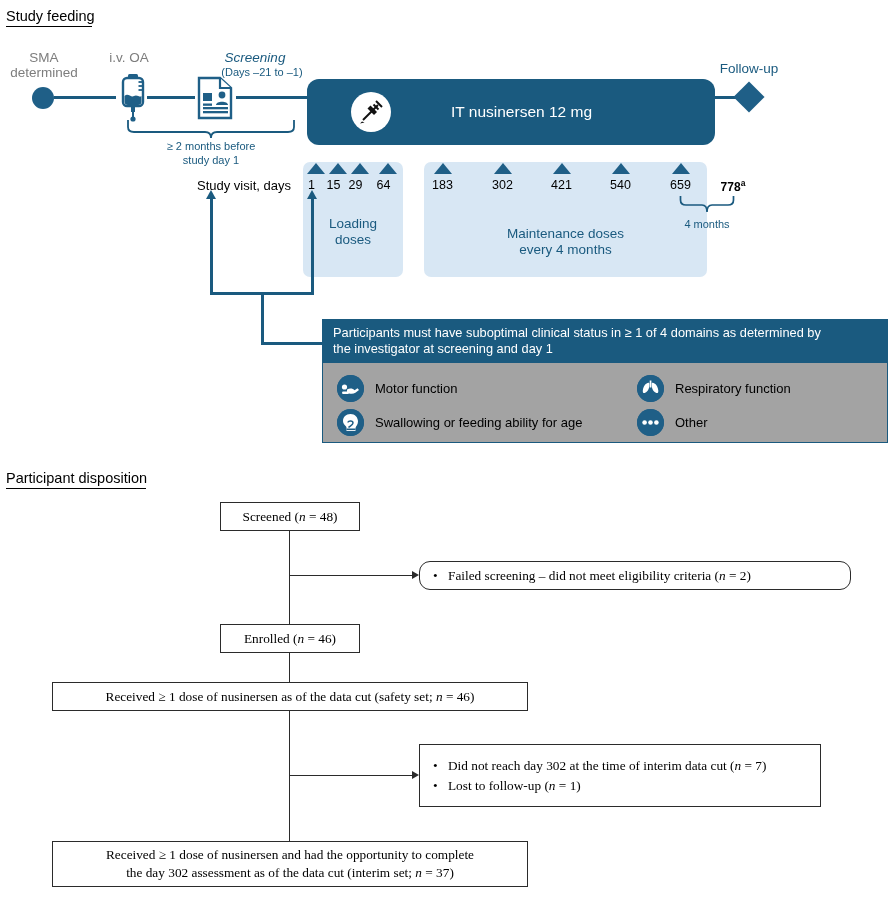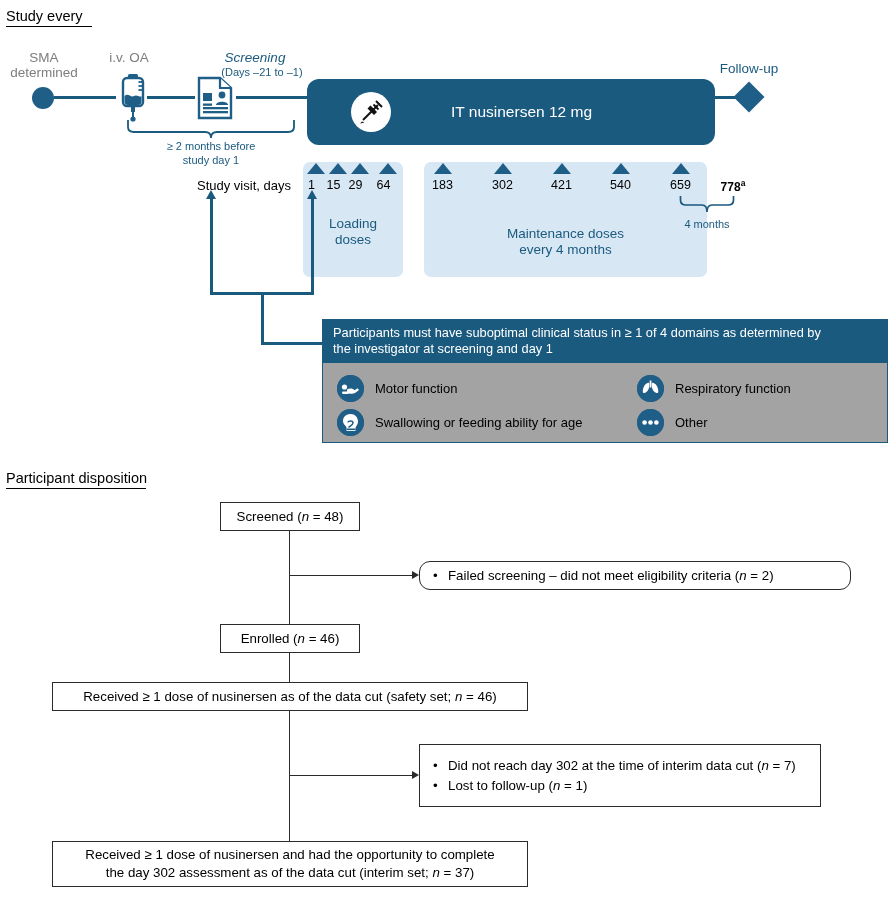--- a/index.html
+++ b/index.html
@@ -80,20 +80,21 @@
     position:relative;
   }
   .dom-lab { font-size:13px; color:#000; margin-left:11px; white-space:nowrap;}
 
   
   .fbox {
     border:1.4px solid #2b2b2b; background:#fff;
     display:flex; align-items:center; justify-content:center;
     font-size:13.3px; line-height:18px; text-align:center;
     padding:12px 10px;
+    font-family:Liberation Serif, serif;
   }
   .fbox.left { justify-content:flex-start; text-align:left; padding-left:13px; }
   .fbox i { font-style:italic; }
   .bl { list-style:none; margin:0; padding:0; }
   .bl li { font-size:13.3px; line-height:19.5px; white-space:nowrap; }
   .bl li::before { content:"\2022"; display:inline-block; width:15px; }
   .fline { background:#2b2b2b; }
   .fline.h { height:1.4px; }
   .fline.v { width:1.4px; }
   .arrowR {
@@ -105,21 +106,21 @@
     border-bottom:9px solid #1a5a7f;
   }
   sup { font-size:8.5px; vertical-align:super; }
 </style>
 </head>
 <body>
 
 <div class="stage">
 
   <div class="abs section-head" style="left:6px; top:8px; width:86px;">
-    <span>Study every</span>
+    <span>Study feeding</span>
     <div class="rule" style="width:86px;"></div>
   </div>
 
   <div class="abs lbl-gray" style="left:0px; top:50px; width:88px;">
     <div>SMA</div>
     <div>determined</div>
   </div>
   <div class="abs dot" style="left:32px; top:87px;"></div>
   <div class="abs hline" style="left:54px; top:96px; width:62px;"></div>
 

